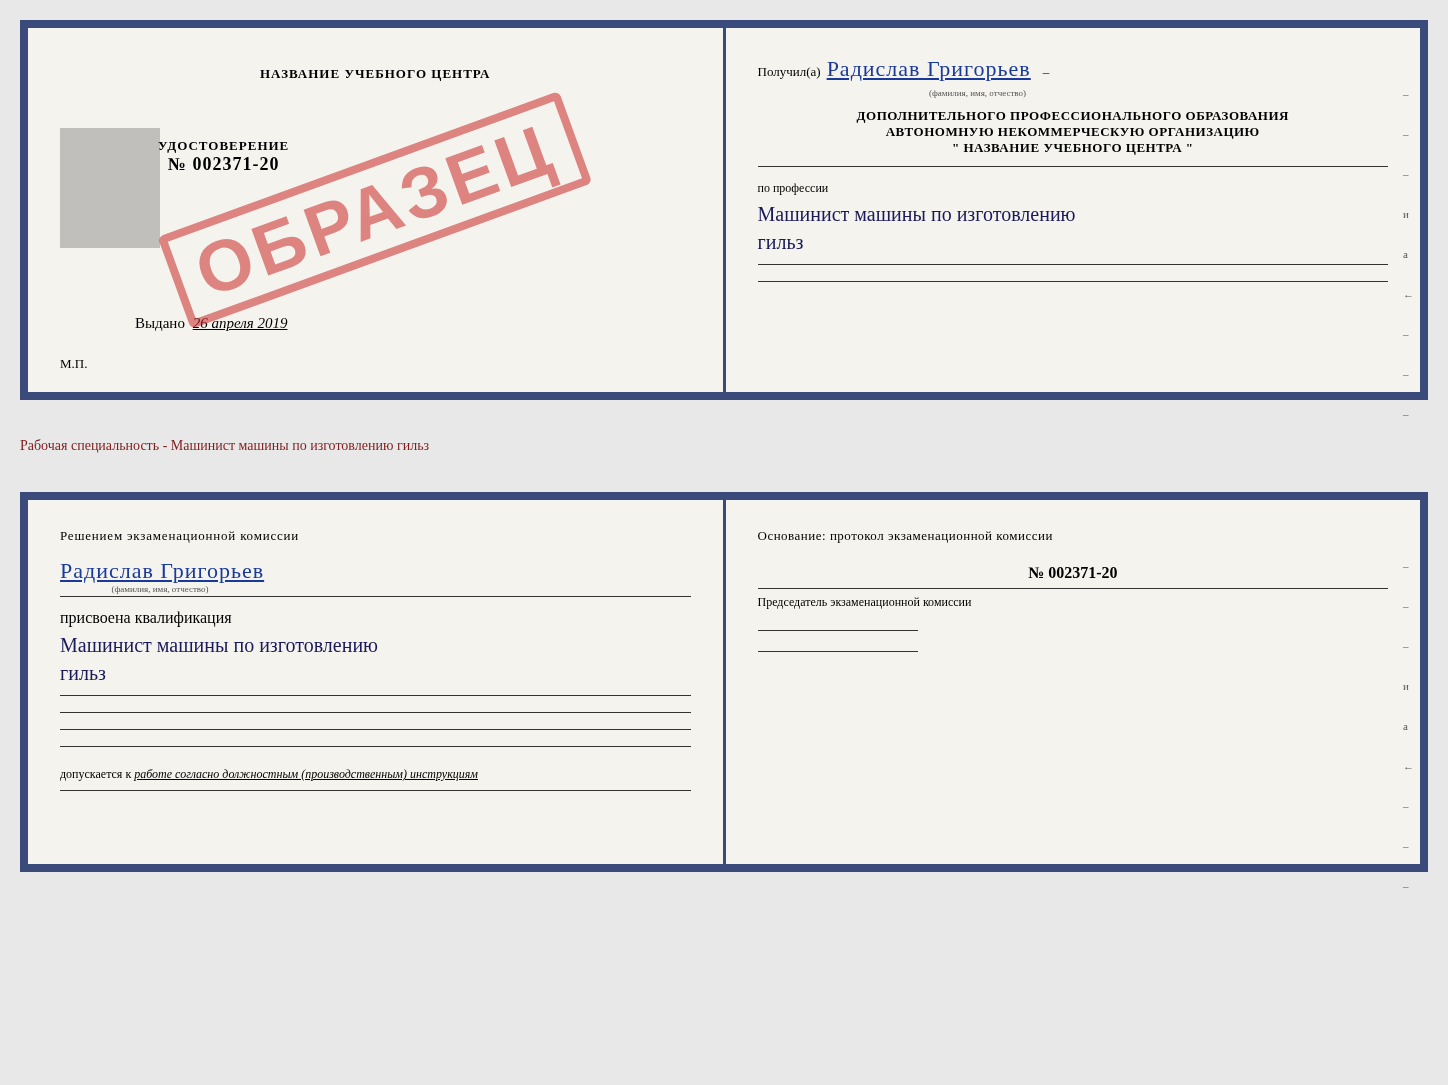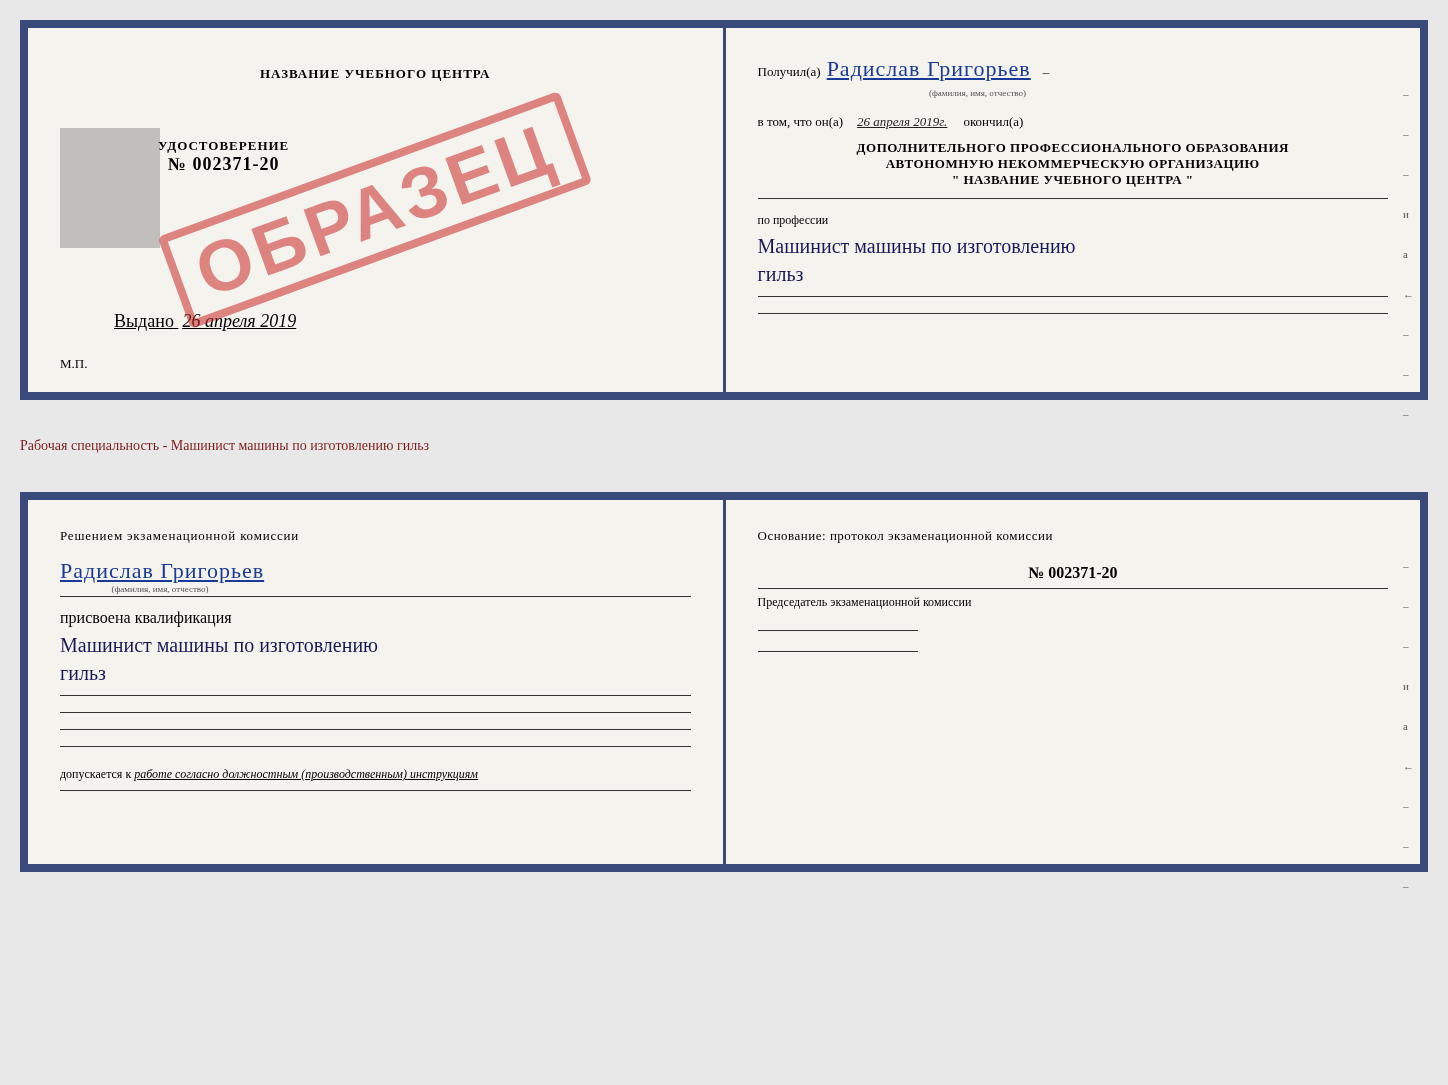--- a/index.html
+++ b/index.html
@@ -70,23 +70,22 @@
 
     .udostoverenie-number {
       font-size: 18px;
       font-weight: bold;
       letter-spacing: 1px;
     }
 
     .vydano-line {
       position: absolute;
       bottom: 60px;
-      left: 86px;
-      font-size: 18px;
-      text-decoration: underline;
+      left: 107px;
+      font-size: 15px;
     }
 
     .mp-line {
       position: absolute;
       bottom: 20px;
       left: 32px;
       font-size: 13px;
     }
 
     
@@ -299,25 +298,20 @@
         <span>–</span>
       </div>
 
       <div class="poluchil-line">
         <span>Получил(a)</span>
         <span class="signature-name">Радислав Григорьев</span>
         <span style="margin-left:6px;">–</span>
       </div>
       <div class="small-label" style="margin-left: 130px; width: 180px;">(фамилия, имя, отчество)</div>
 
-      <div class="vtom-line">
-        <span>в том, что он(а)</span>
-        <span class="date-underline" style="margin-left:8px;">26 апреля 2019г.</span>
-        <span style="margin-left:10px;">окончил(а)</span>
-      </div>
 
       <div class="center-block">
         <p>ДОПОЛНИТЕЛЬНОГО ПРОФЕССИОНАЛЬНОГО ОБРАЗОВАНИЯ</p>
         <p>АВТОНОМНУЮ НЕКОММЕРЧЕСКУЮ ОРГАНИЗАЦИЮ</p>
         <p>"   НАЗВАНИЕ УЧЕБНОГО ЦЕНТРА   "</p>
       </div>
 
       <div class="underline-row"></div>
 
       <div class="profession-block">

